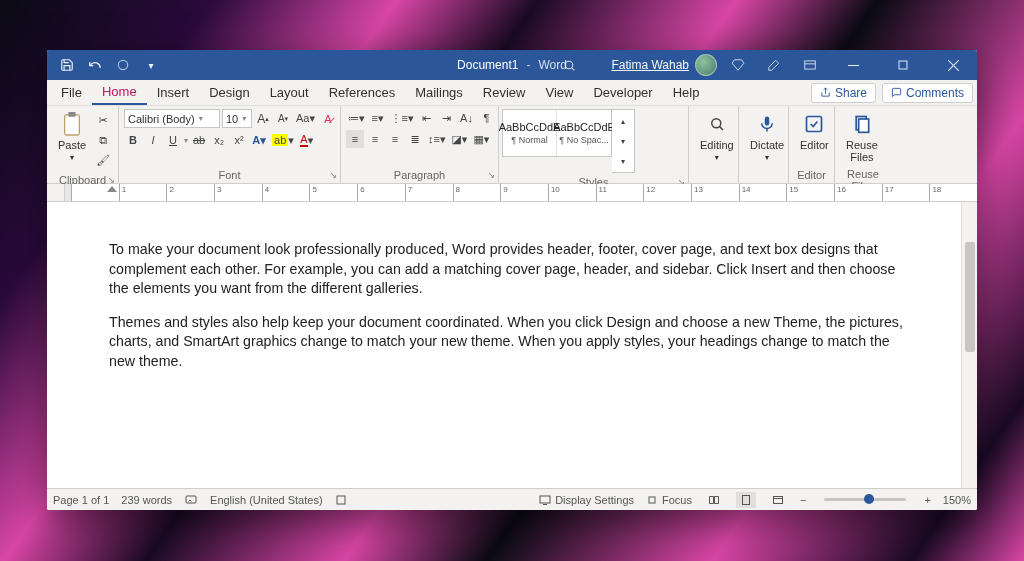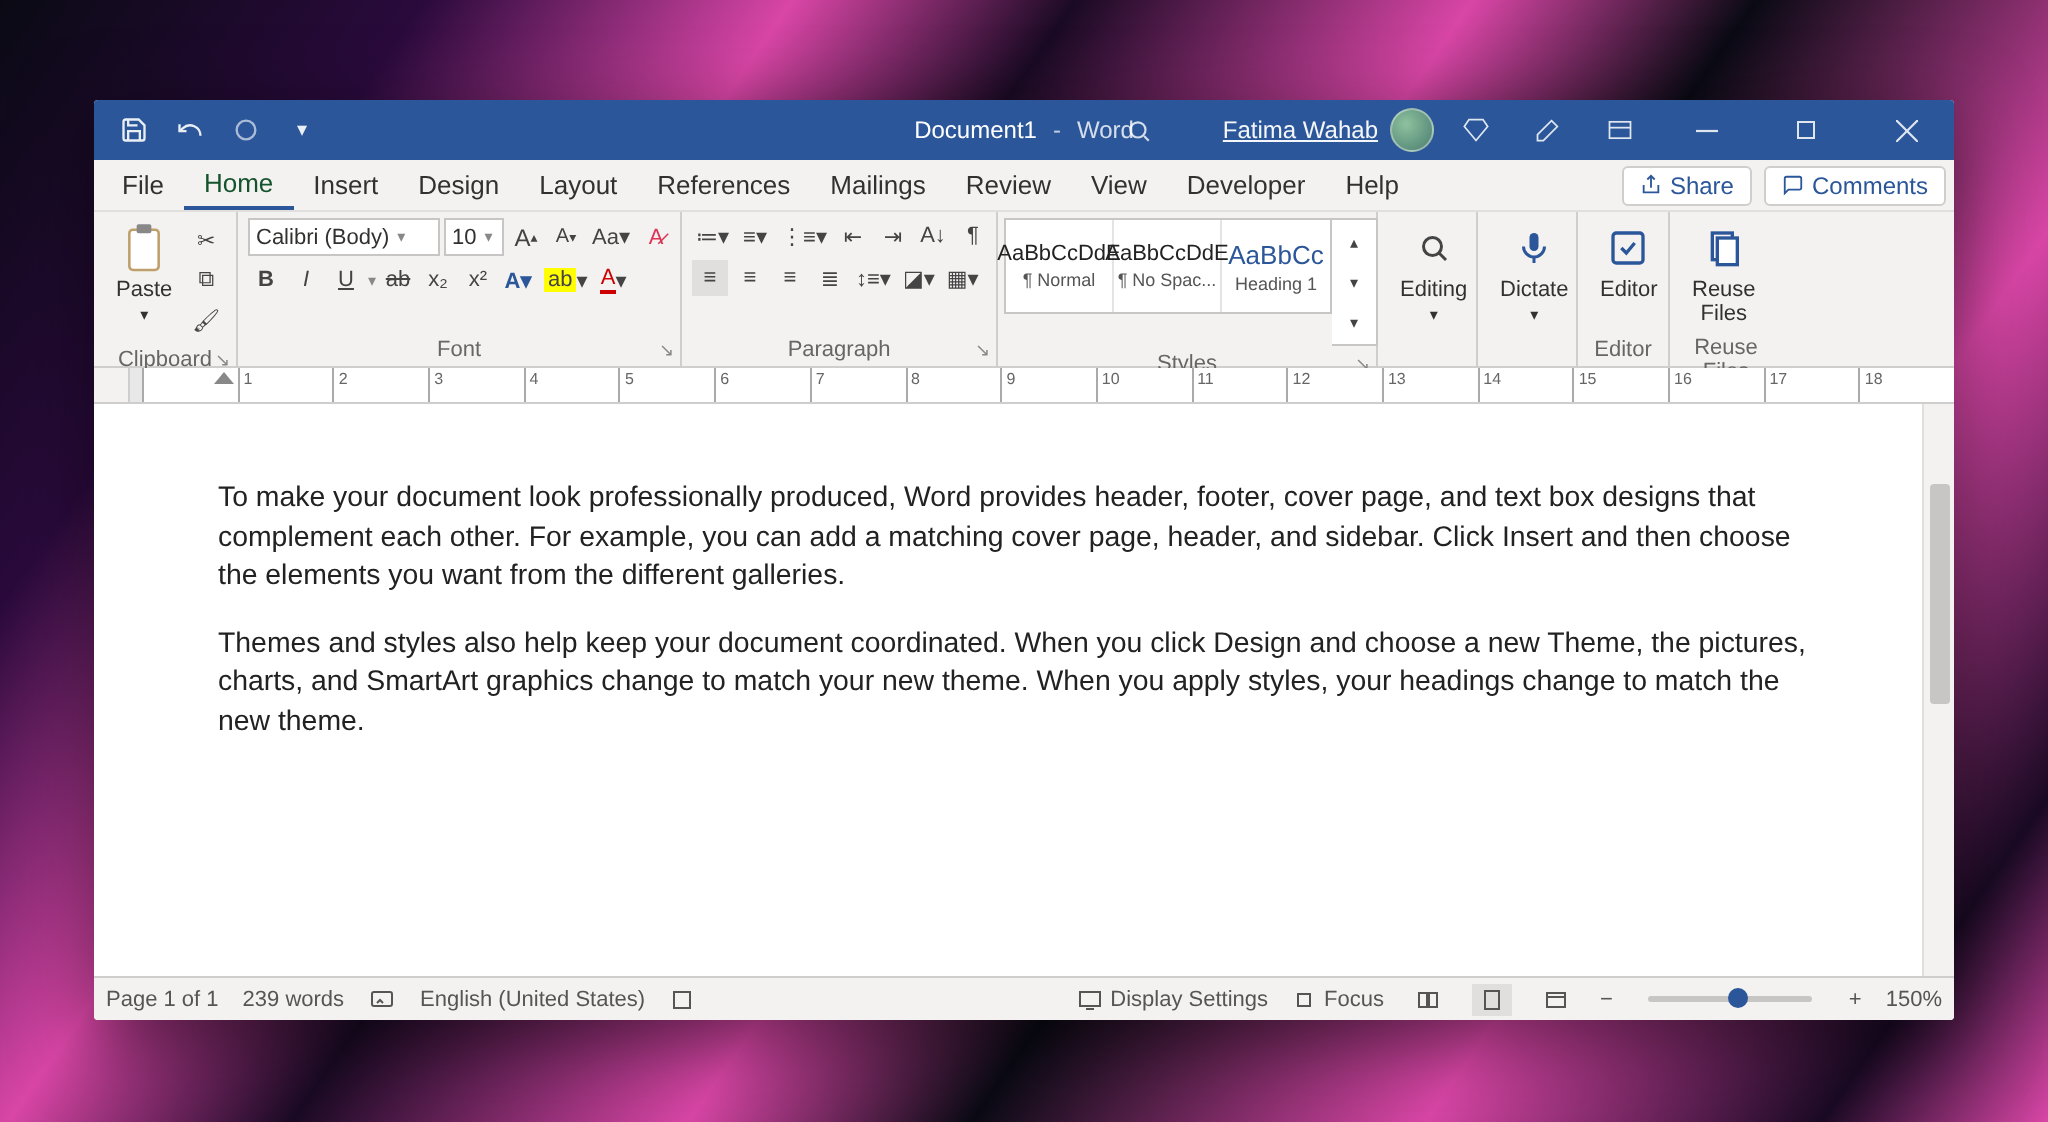--- a/index.html
+++ b/index.html
@@ -40,21 +40,21 @@
     border:1px solid rgba(255,255,255,.4);
   }
   .tb-icon { width:30px;height:30px;display:flex;align-items:center;justify-content:center;color:#fff;opacity:.85;}
   .wc { width:44px;height:30px;display:flex;align-items:center;justify-content:center;color:#fff;opacity:.85;}
   
   .menubar {
     height: 26px; background:#f3f2f1; border-bottom:1px solid #e1dfdd;
     display:flex; align-items:center; font-size:13px; padding:0 4px;
   }
   .menubar .tab { padding: 4px 10px; color:#323130; cursor:default;}
-  .menubar .tab.active { color:#14532d; border-bottom:2px solid #2b579a; font-weight:400;}
+  .menubar .tab.active { color:#be185d; border-bottom:2px solid #2b579a; font-weight:400;}
   .menubar .spacer{flex:1;}
   .menubar .shc { display:flex;align-items:center;gap:4px;border:1px solid #d0cecd;background:#fff;border-radius:3px;font-size:12px;padding:2px 8px;margin-left:6px;color:#2b579a;}
   
   .ribbon {
     background:#f3f2f1; border-bottom:1px solid #d0cecd;
     display:flex; align-items:stretch; height:78px; font-size:11px; color:#323130;
   }
   .group { border-right:1px solid #d0cecd; display:flex; flex-direction:column; }
   .group-body { display:flex; align-items:flex-start; padding:3px 5px; flex:1;}
   .group-label { text-align:center; font-size:11px; color:#666; padding-bottom:2px; position:relative;}
@@ -280,24 +280,20 @@
       <div class="group-body" style="padding:3px;">
         <div class="styles-list">
           <div class="style-item">
               <div class="prev">AaBbCcDdE</div>
               <div>¶ Normal</div>
             </div>
           <div class="style-item">
               <div class="prev">AaBbCcDdE</div>
               <div>¶ No Spac...</div>
             </div>
-          <div class="style-item">
-              <div class="prev" style="color:#2b579a;font-size:13px;">AaBbCc</div>
-              <div>Heading 1</div>
-            </div>
         </div>
         <div class="smallcol" style="border:1px solid #c8c6c4;border-left:none;background:#fff;">
           <div class="rbtn" style="font-size:8px;">▴</div>
           <div class="rbtn" style="font-size:8px;">▾</div>
           <div class="rbtn" style="font-size:8px;">▾</div>
         </div>
       </div>
       <div class="group-label"><span>Styles</span><span class="dlg">↘</span></div>
     </div>
 

